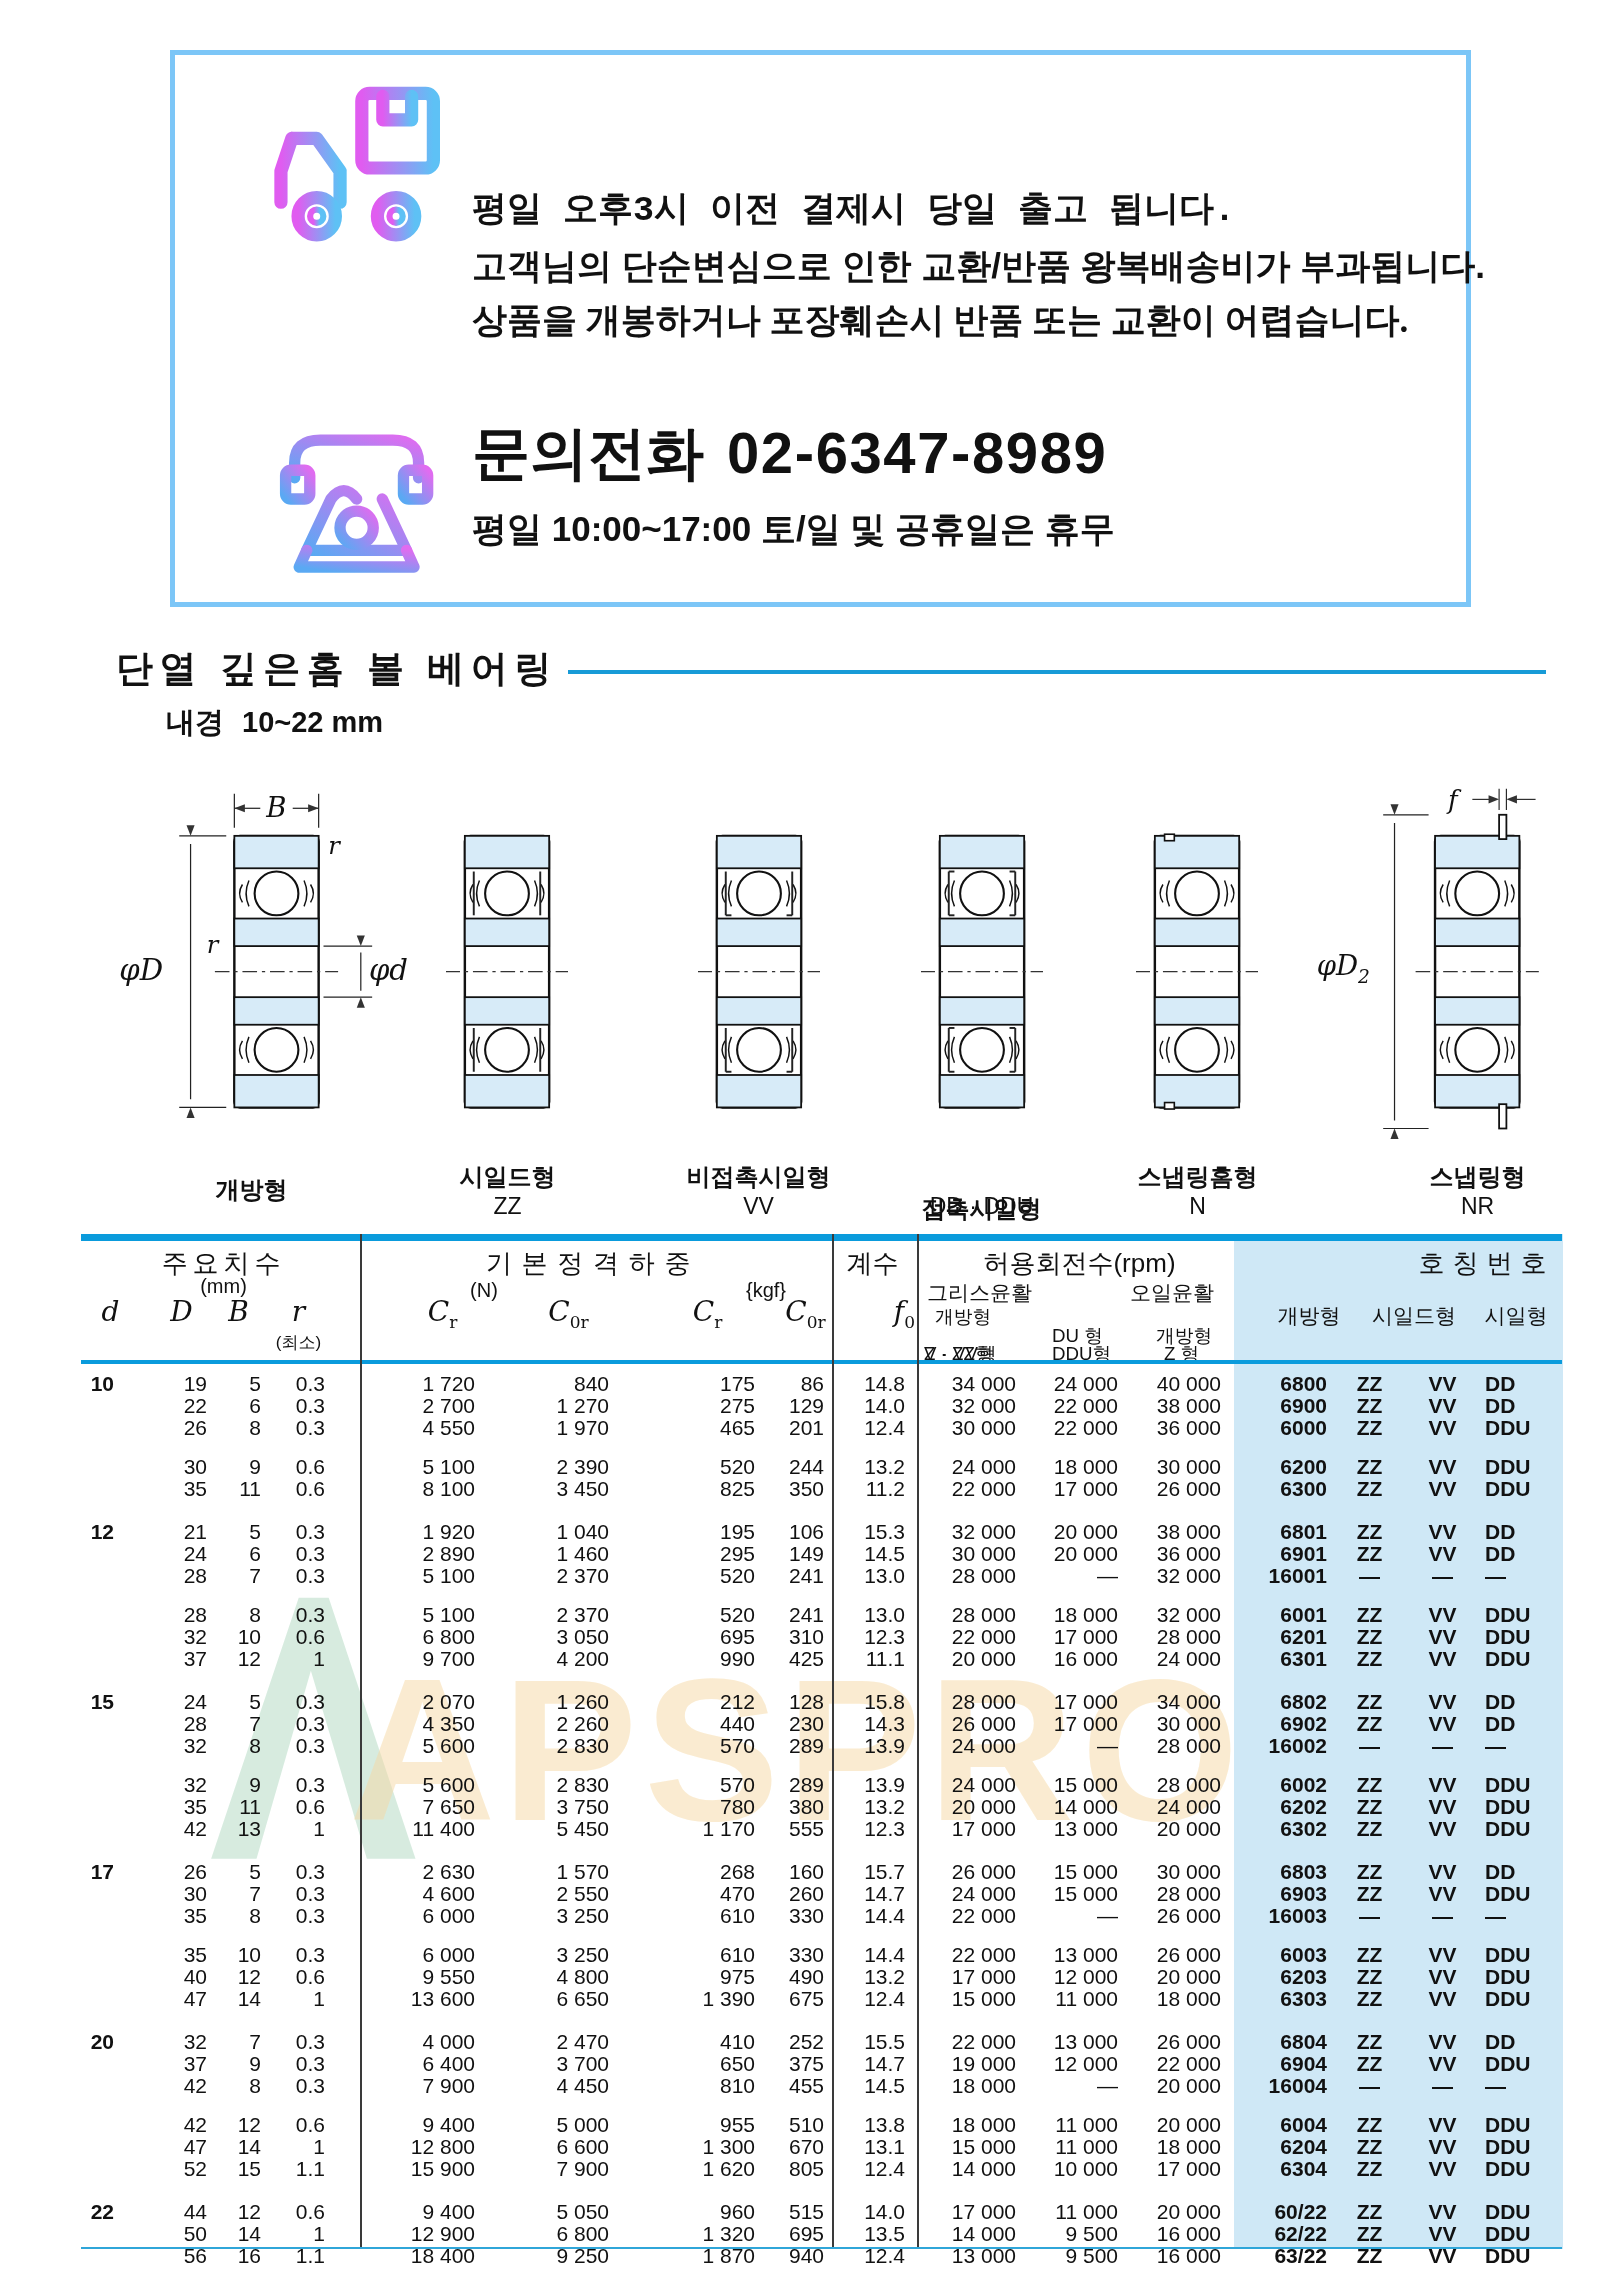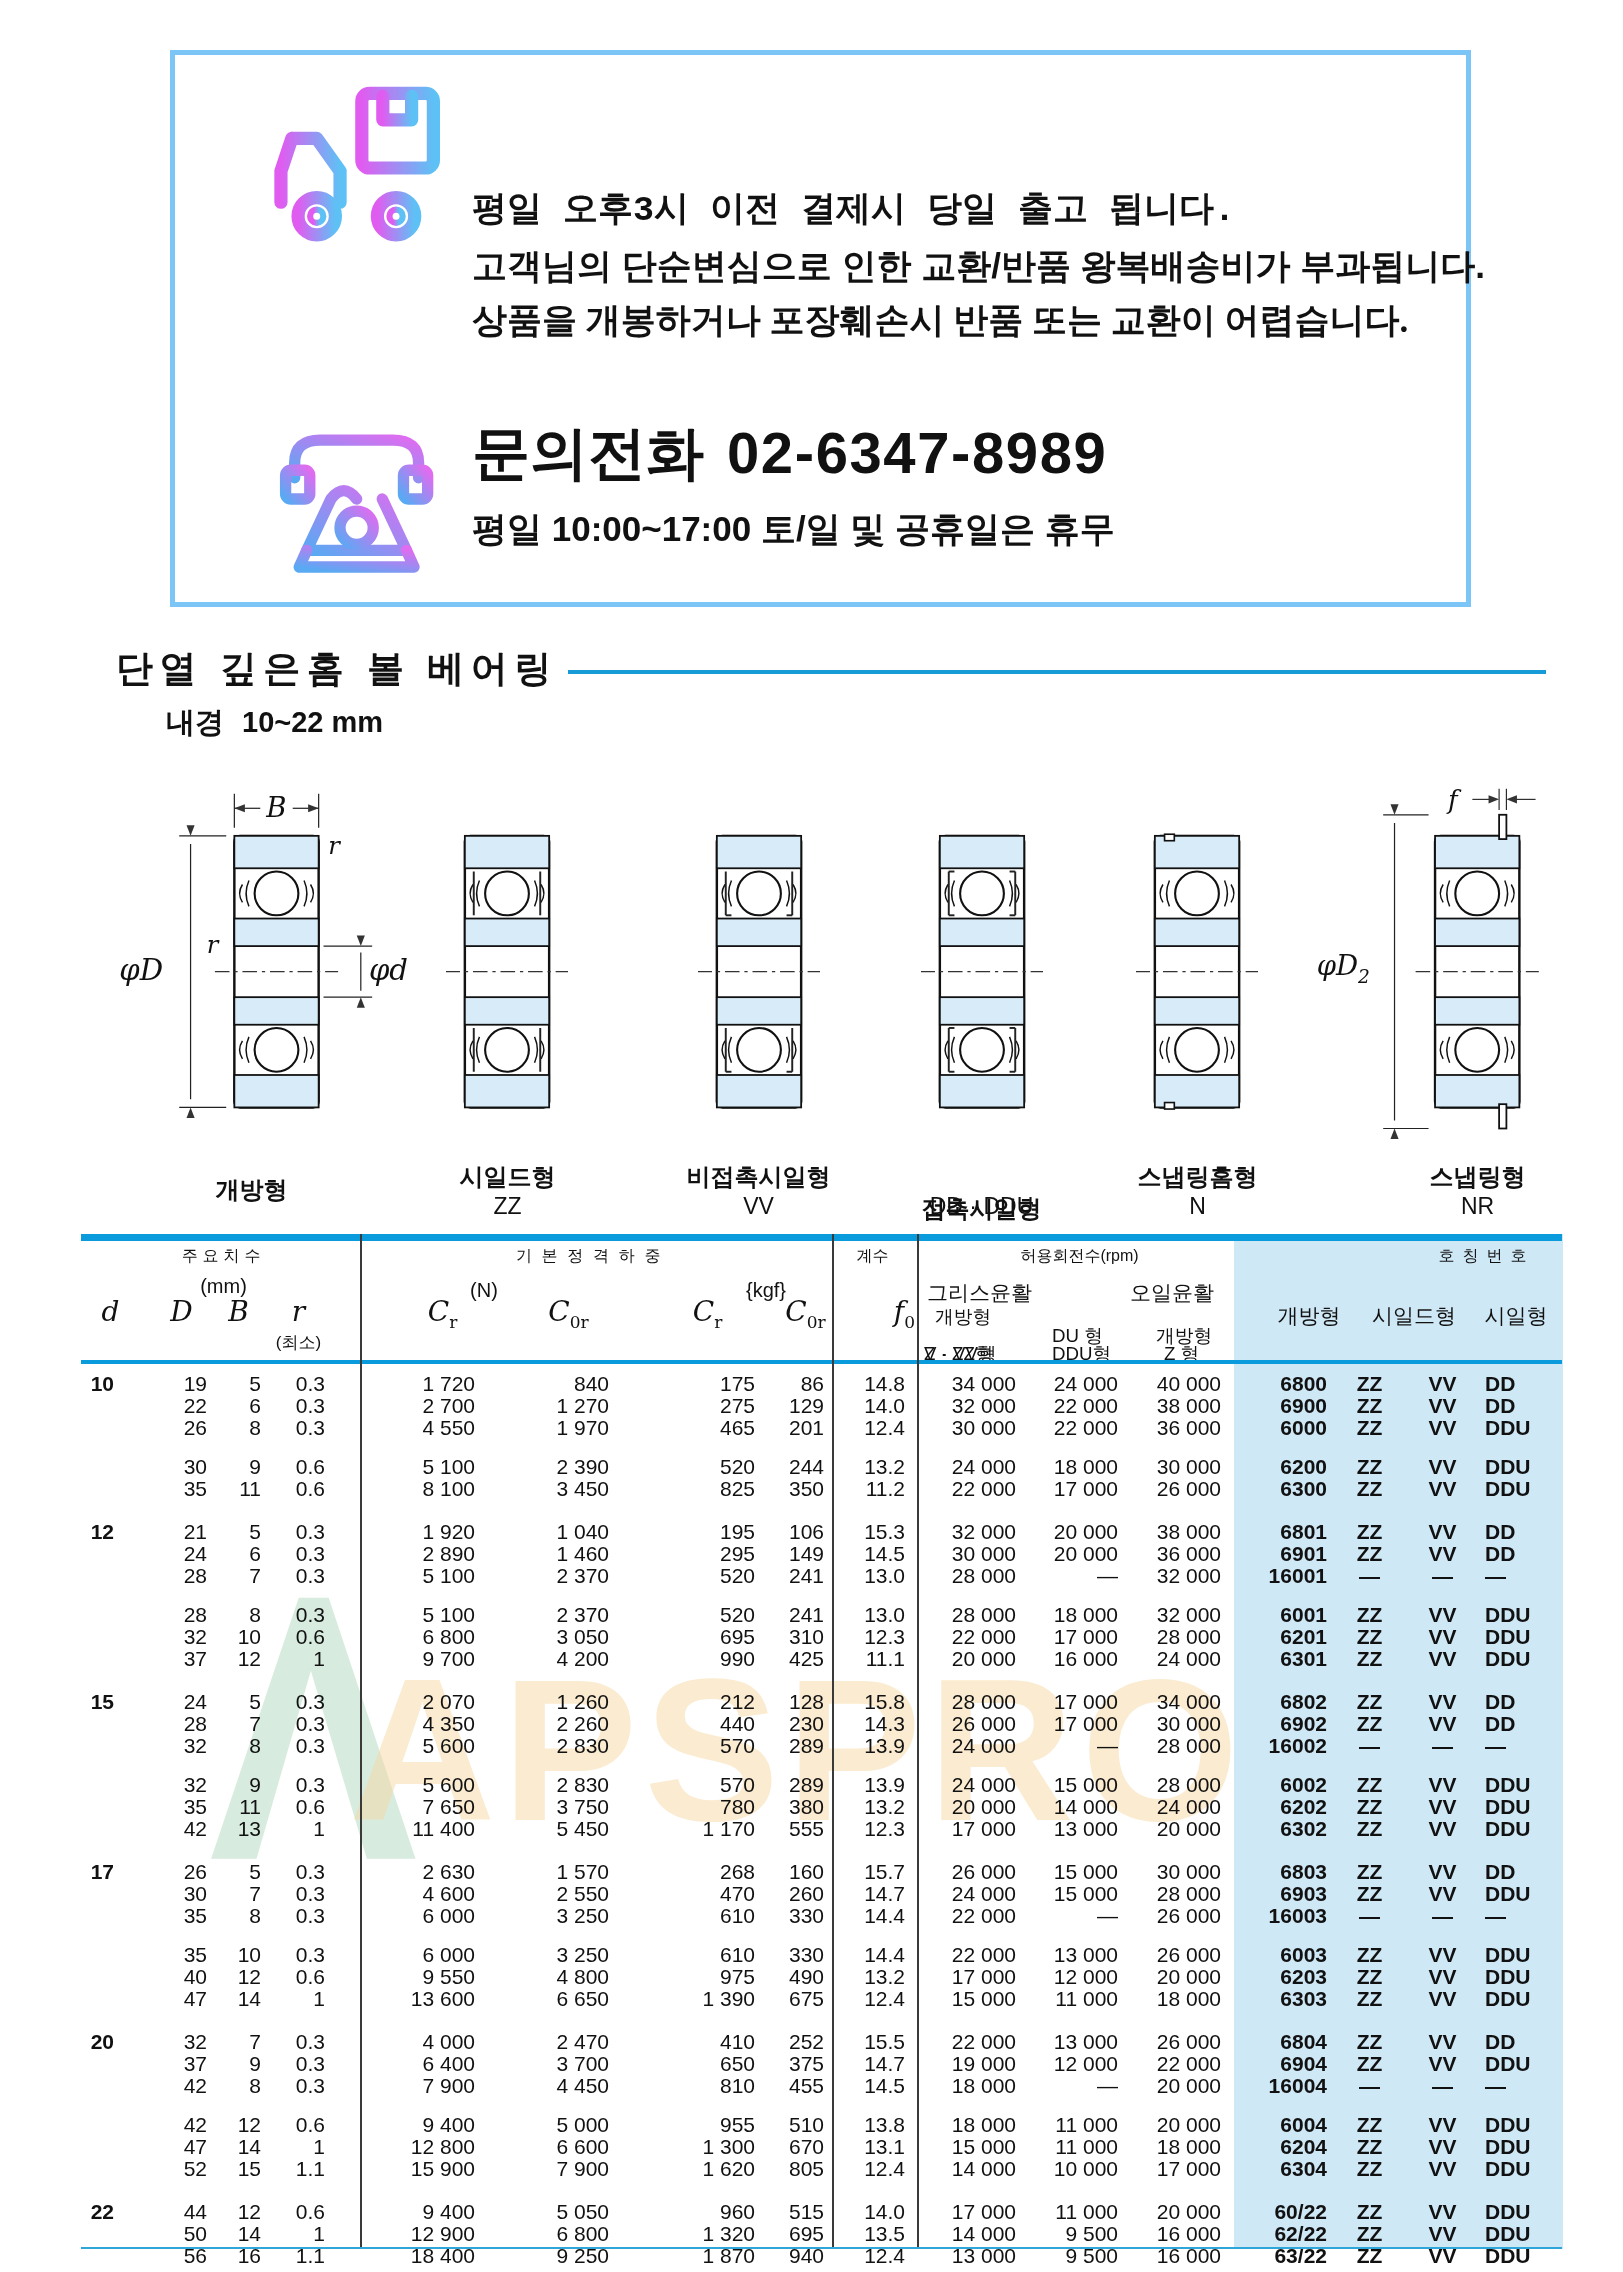--- a/index.html
+++ b/index.html
@@ -31,21 +31,21 @@
   
   .col-bg{position:absolute;left:1234px;top:1234px;width:329px;height:1015px;background:#cfe8f6;}
   .bar{position:absolute;left:81px;width:1481px;background:#0a9bdc;}
   .bar-top{top:1234px;height:6.5px;}
   .bar-mid{top:1360px;height:4px;}
   .bar-bot{top:2247px;height:2.4px;background:#2fa6d9;}
   .vline{position:absolute;top:1234px;height:1015px;width:1.6px;background:#3a3a3a;}
   .vl1{left:360px;} .vl2{left:832px;} .vl3{left:917px;}
 
   
-  .hk{position:absolute;font-size:16px;font-weight:500;text-align:center;white-space:nowrap;}
+  .hk{position:absolute;font-size:26px;font-weight:500;text-align:center;white-space:nowrap;}
   .hs{position:absolute;font-size:20px;font-weight:400;text-align:center;white-space:nowrap;}
   .hsym{position:absolute;width:81px;text-align:center;font-size:28px;white-space:nowrap;}
   .hsym i{font-family:"DejaVu Serif",serif;font-style:italic;font-weight:400;}
   .hsym sub{font-size:17px;font-family:"DejaVu Serif",serif;}
   .hsub{position:absolute;font-size:21px;font-weight:500;white-space:nowrap;}
   .hmini{position:absolute;font-size:18.7px;font-weight:400;white-space:nowrap;}
 
   
   .tbody{position:absolute;left:81px;top:1373px;width:1481px;}
   .trow{display:flex;height:22px;line-height:22px;font-size:21px;white-space:nowrap;}

